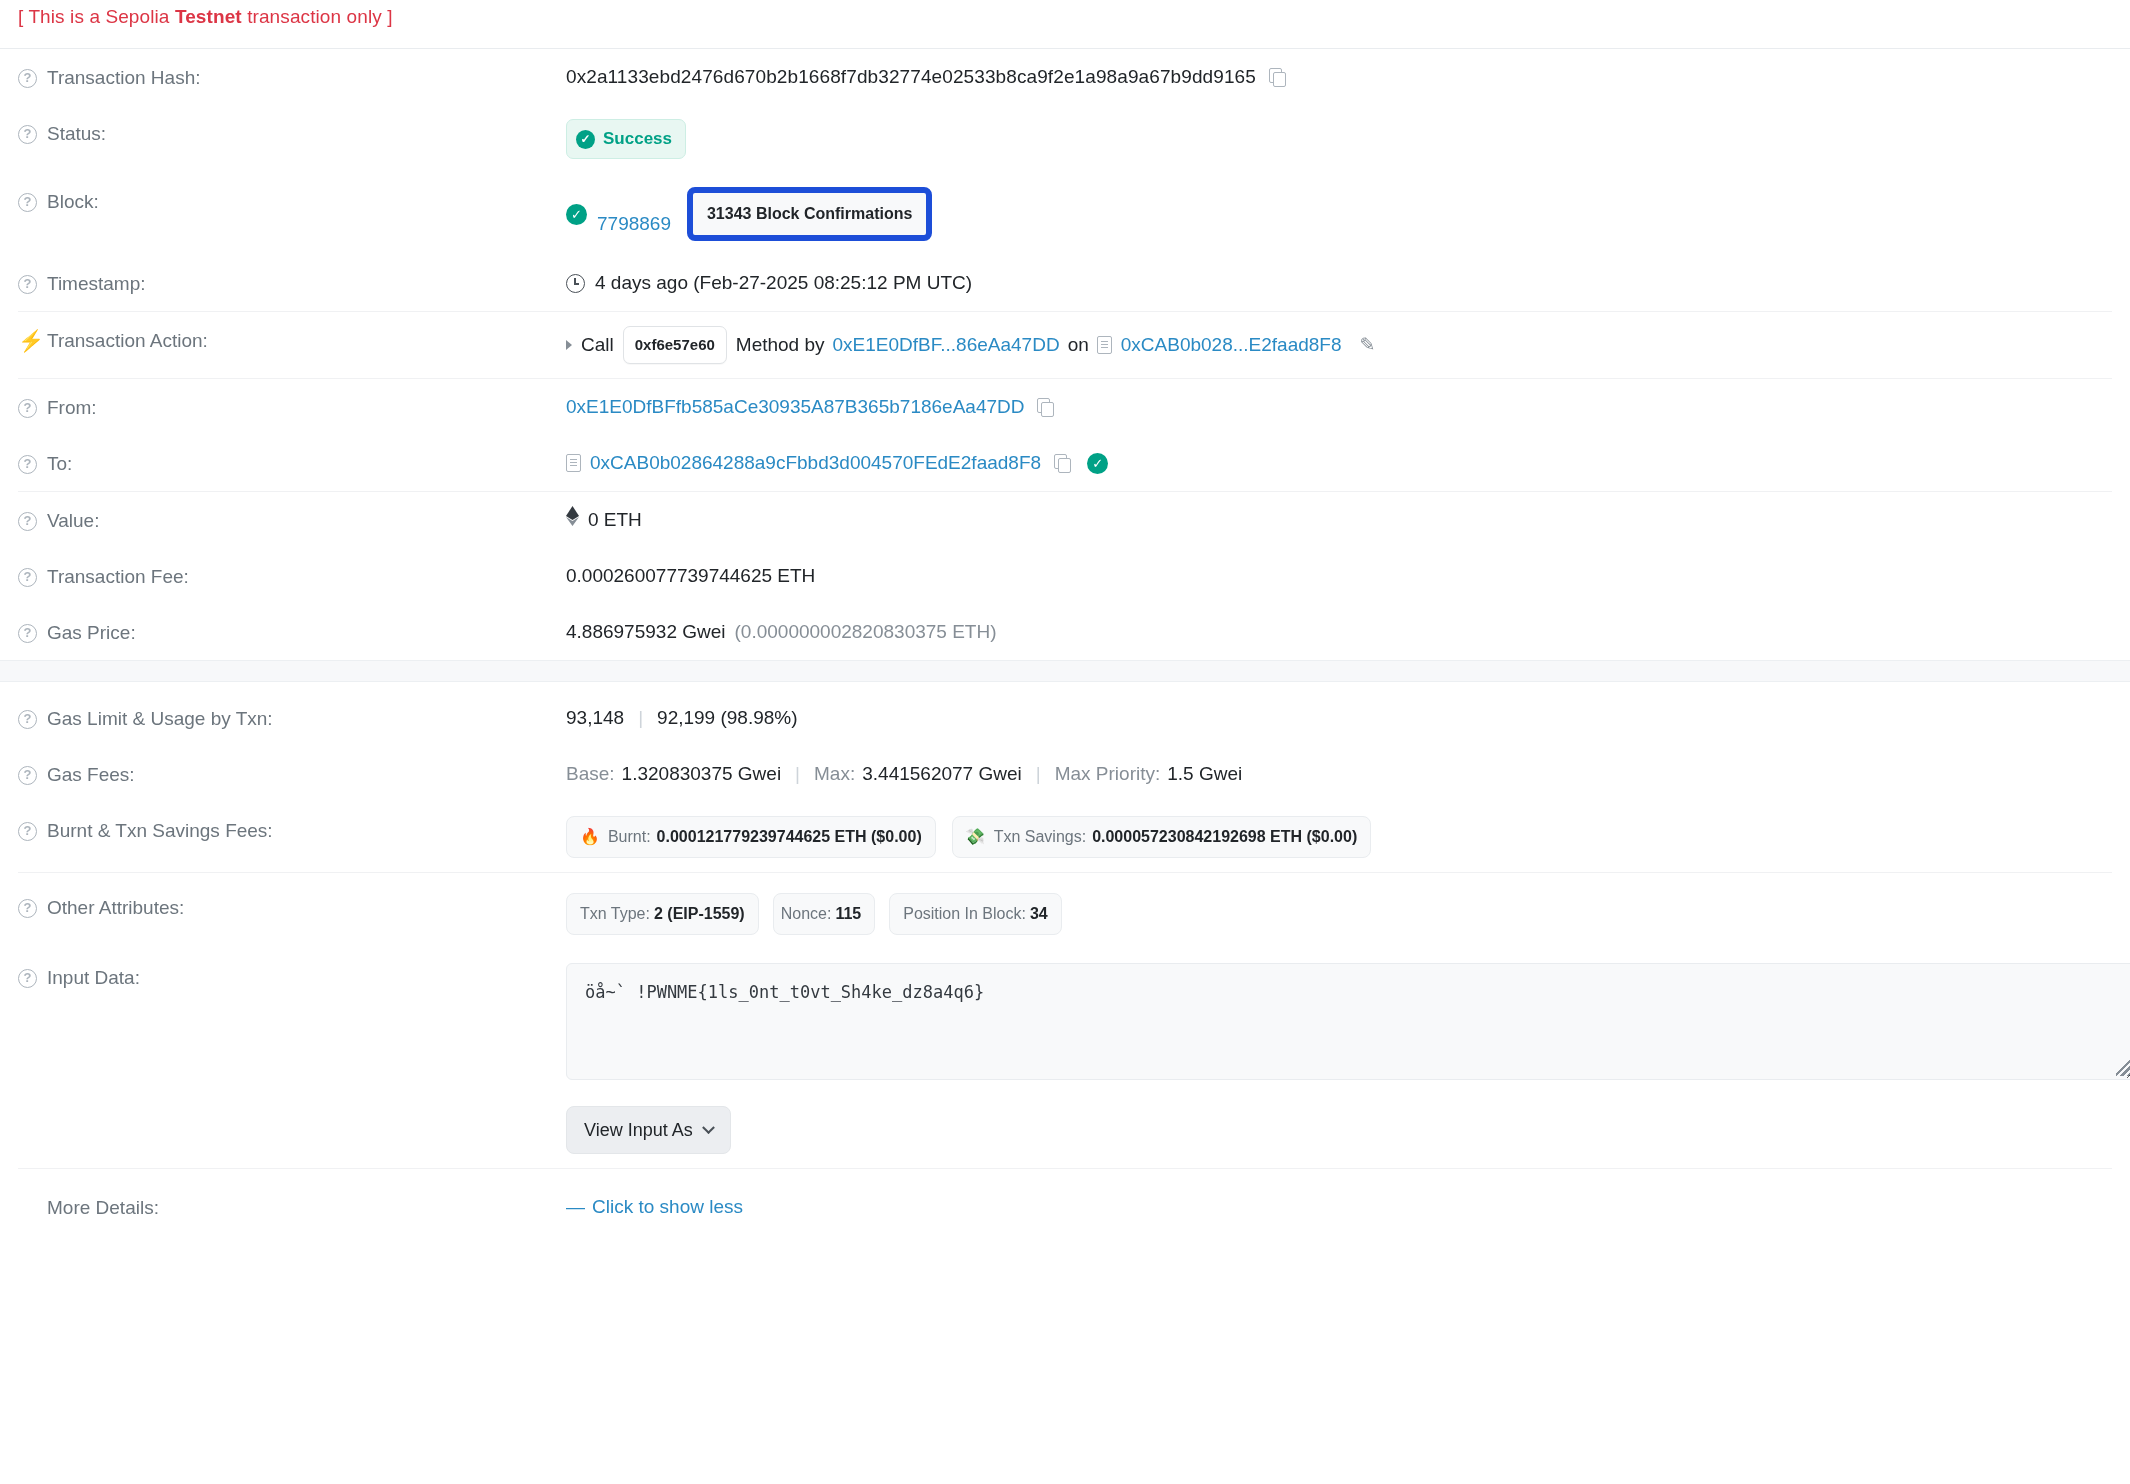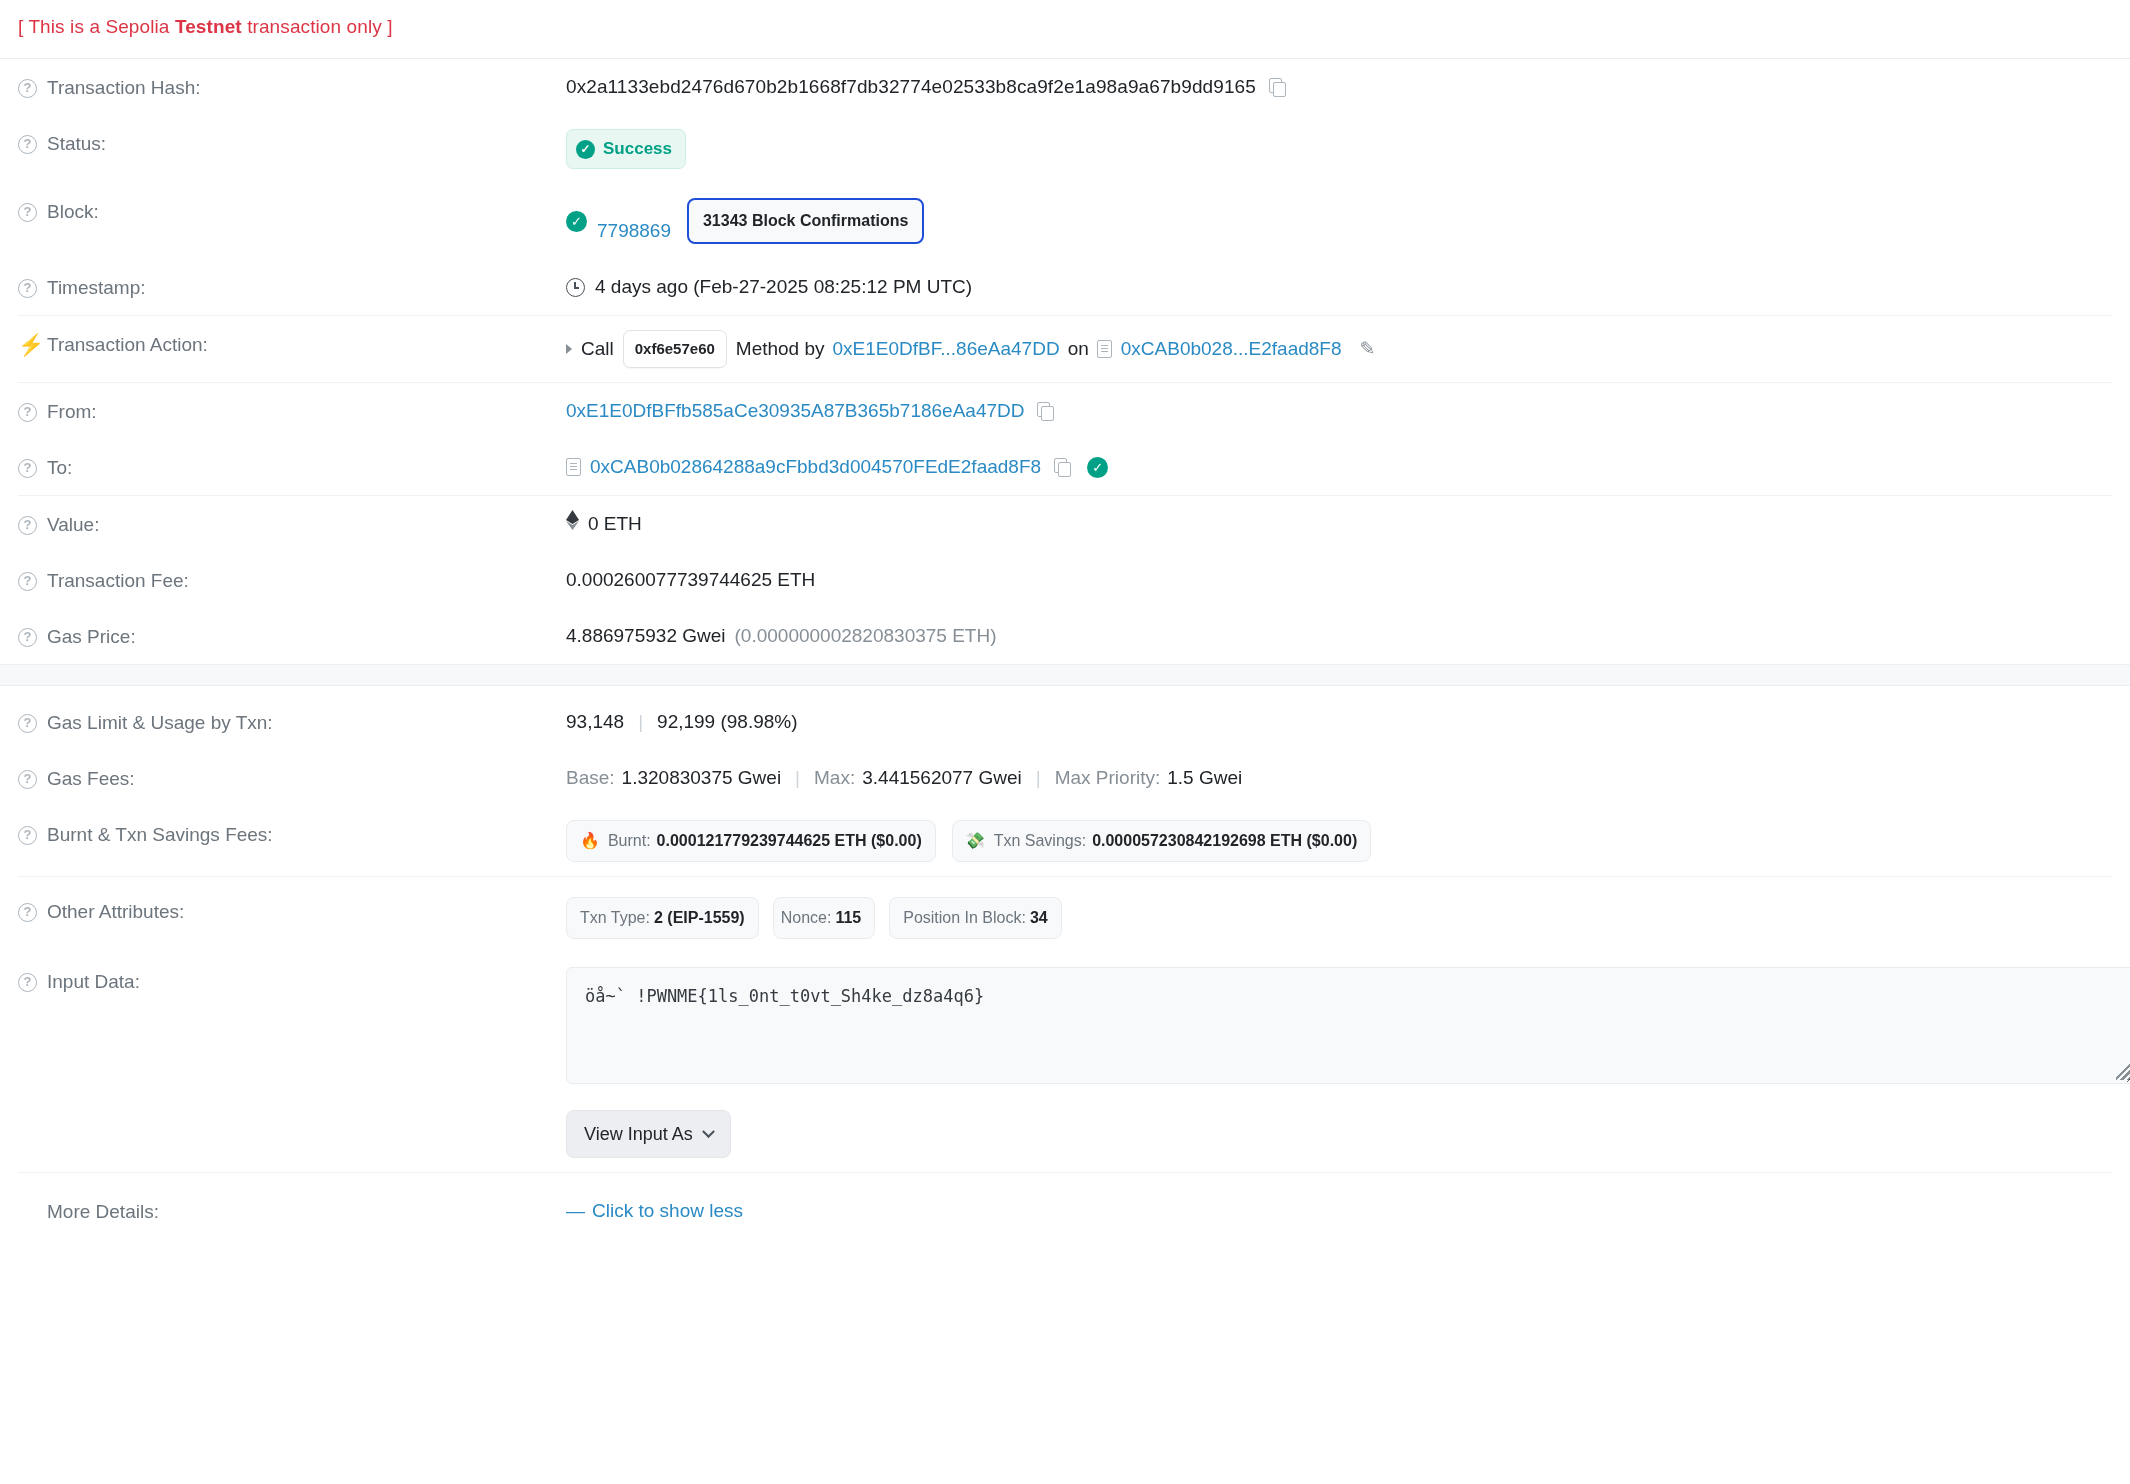--- a/index.html
+++ b/index.html
@@ -11,21 +11,21 @@
   }
   body {
     width: 2130px;
     min-height: 1484px;
     color: #212529;
     font-size: 19px;
   }
 
   
   .testnet-banner {
-    padding: 16px 18px 20px 18px;
+    padding: 6px 18px 20px 18px;
     color: #dc3545;
     font-size: 19px;
     letter-spacing: 0.1px;
   }
   .testnet-banner .strong { font-weight: 700; }
 
   .hr { border: 0; border-top: 1px solid #e9ecef; margin: 0; }
 
   
   .row {
@@ -172,21 +172,21 @@
   }
   .pill b { color: #212529; font-weight: 700; margin-left: 4px; }
   .pill .pv { color: #212529; font-weight: 700; }
 
   .confirm-pill {
     margin-left: 16px;
     font-size: 16px;
     font-weight: 700;
     color: #212529;
     background: #f8f9fa;
-    border: 2px solid #1d4ed8;
+    border: 6px solid #1d4ed8;
     border-radius: 8px;
     padding: 7px 14px;
   }
 
   .method-chip {
     display: inline-flex;
     align-items: center;
     background: #fff;
     border: 1px solid #e0e3e6;
     border-radius: 7px;

